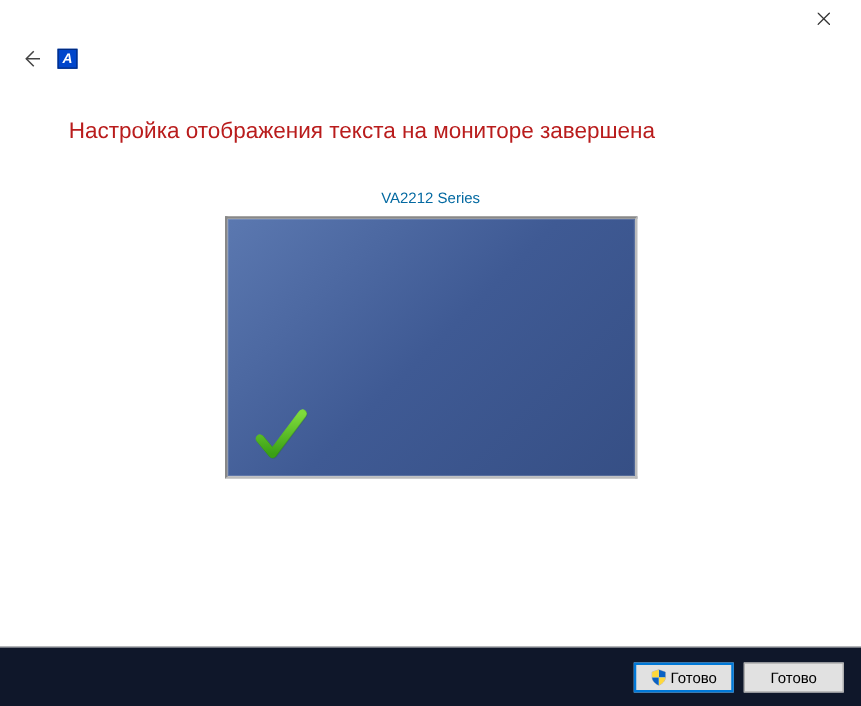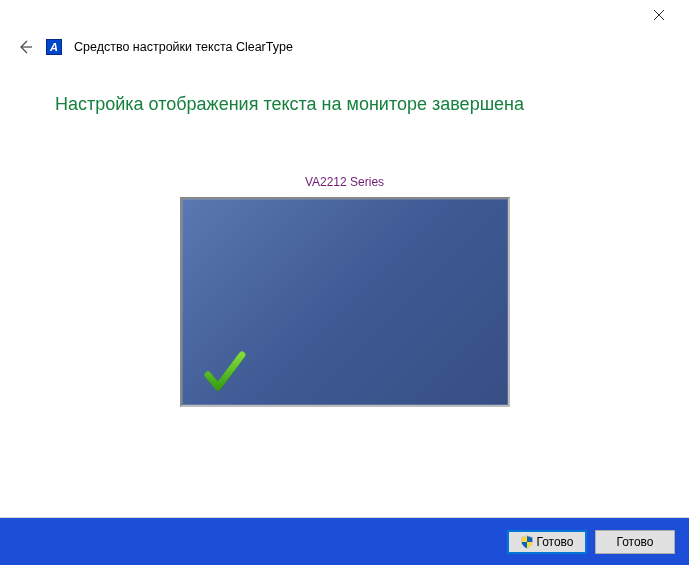--- a/index.html
+++ b/index.html
@@ -55,33 +55,33 @@
       color: #fff;
       font-size: 11px;
       font-weight: bold;
       font-style: italic;
       line-height: 1;
     }
     .content {
       padding: 30px 55px 0 55px;
     }
     .main-title {
-      color: #15803d;
+      color: #b91c1c;
       font-size: 18px;
       font-weight: 400;
-      margin-bottom: 60px;
+      margin-bottom: 36px;
     }
     .monitor-block {
       display: flex;
       flex-direction: column;
       align-items: center;
     }
     .monitor-label {
       font-size: 12px;
-      color: #701a75;
+      color: #0369a1;
       margin-bottom: 8px;
     }
     .monitor {
       width: 330px;
       height: 210px;
       border: 2px solid #a8a8a8;
       border-top-color: #888;
       border-left-color: #888;
       border-right-color: #bcbcbc;
       border-bottom-color: #bcbcbc;
@@ -94,21 +94,21 @@
       bottom: 8px;
       left: 18px;
     }
     .footer {
       position: absolute;
       bottom: 0;
       left: 0;
       right: 0;
       height: 48px;
       border-top: 1px solid #d8d8d8;
-      background: #1d4ed8;
+      background: #0f172a;
       display: flex;
       align-items: center;
       justify-content: flex-end;
       padding: 0 14px;
       gap: 8px;
     }
     .btn {
       min-width: 80px;
       height: 24px;
       font-size: 12px;
@@ -155,21 +155,20 @@
 <div class="header">
   <div class="back-arrow">
     <svg width="16" height="16" viewBox="0 0 16 16">
       <path d="M10 2 L4 8 L10 14" fill="none" stroke="#444" stroke-width="1.2"></path>
       <line x1="4" y1="8" x2="15" y2="8" stroke="#444" stroke-width="1.2"></line>
     </svg>
   </div>
   <div class="app-icon">
     <span>A</span>
   </div>
-  <span>Средство настройки текста ClearType</span>
 </div>
 
 <div class="content">
   <div class="main-title">Настройка отображения текста на мониторе завершена</div>
 
   <div class="monitor-block">
     <div class="monitor-label">VA2212 Series</div>
     <div class="monitor">
       <svg class="checkmark" width="50" height="50" viewBox="0 0 50 50">
         <defs>

